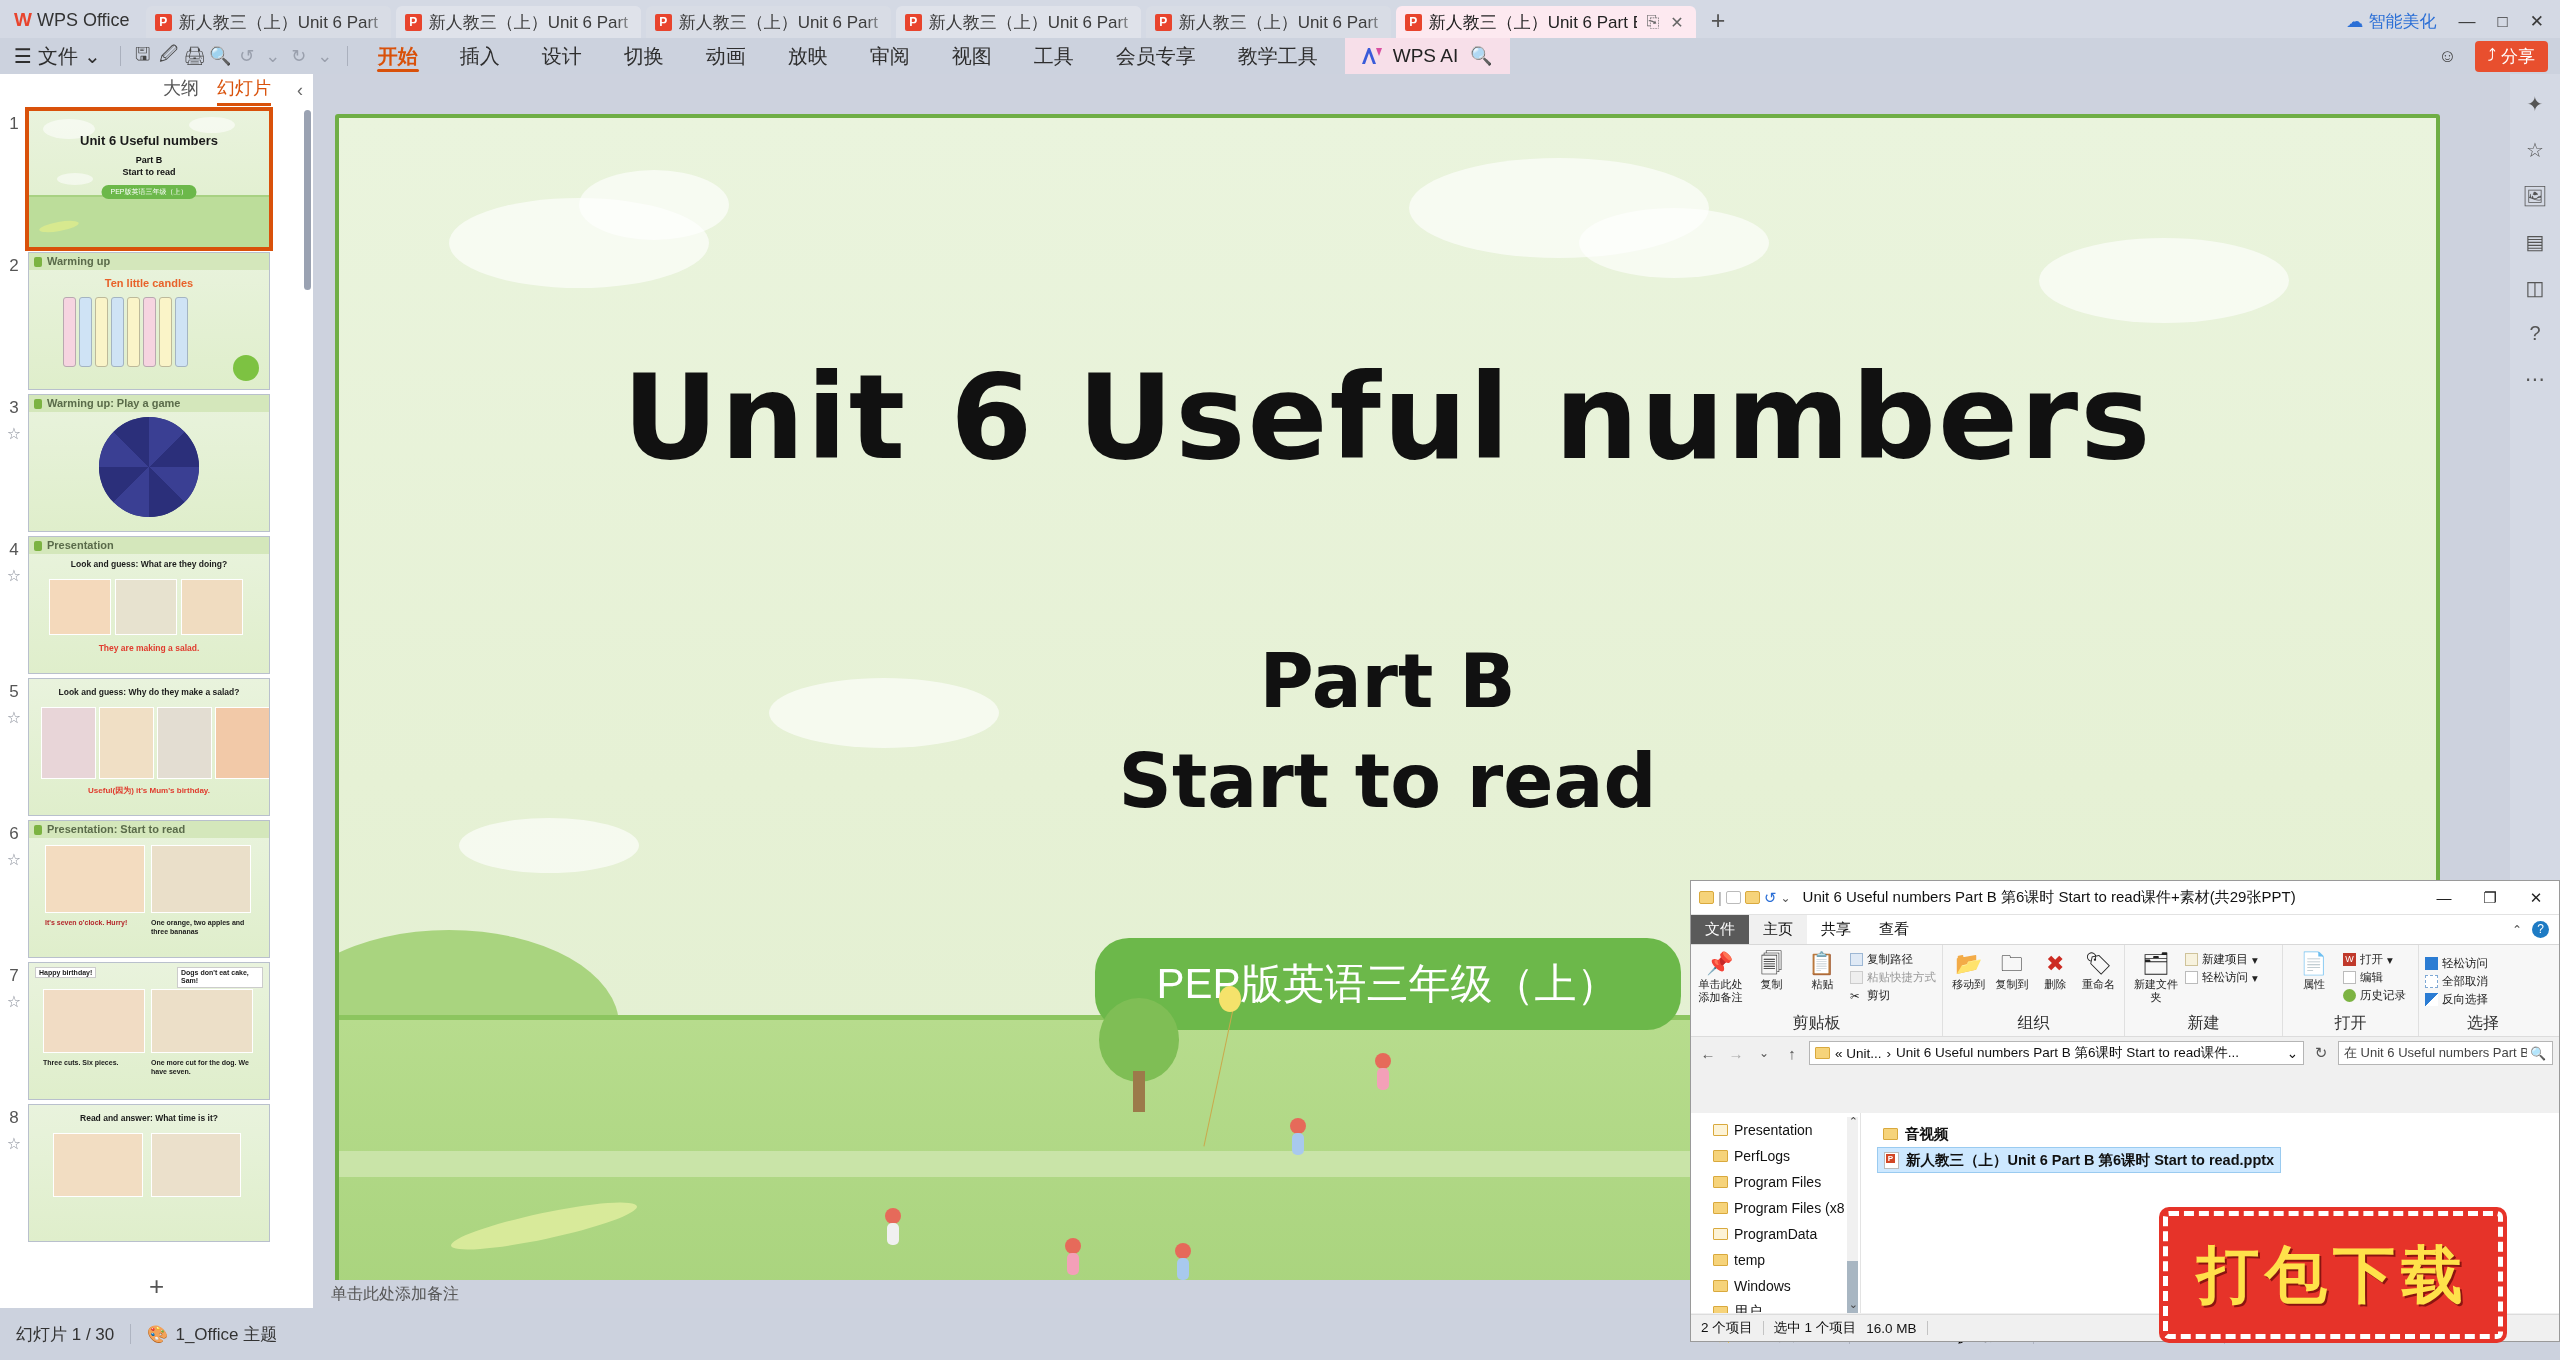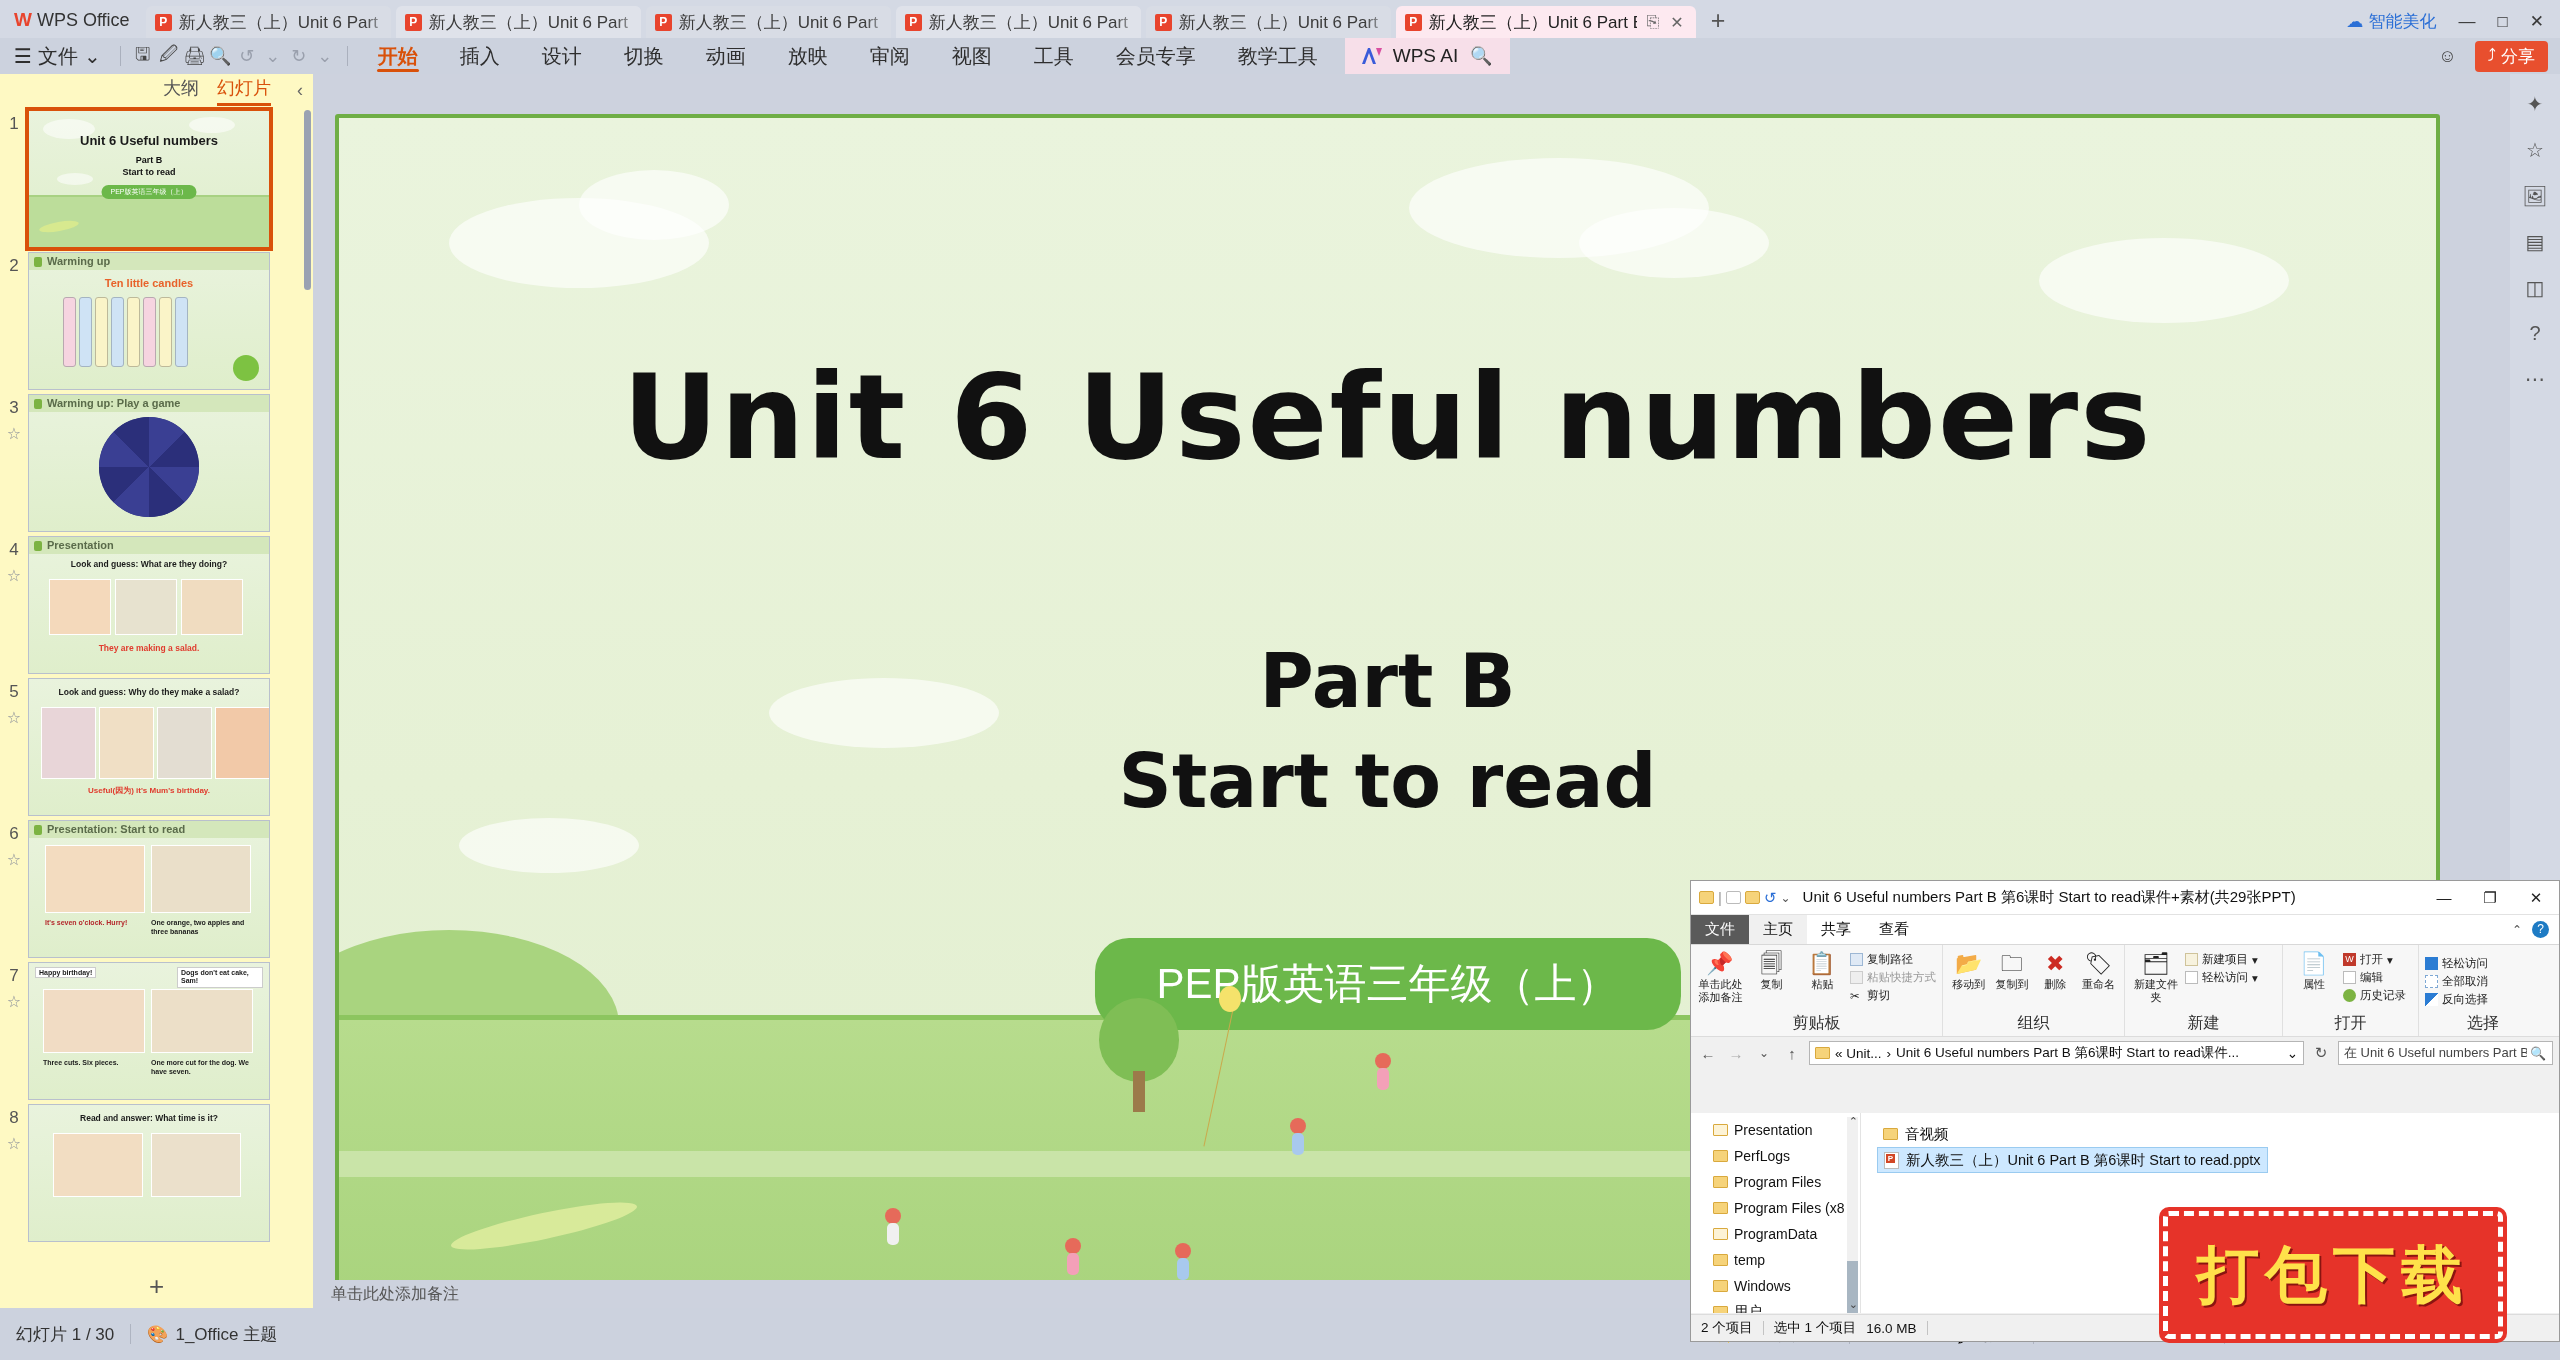--- a/index.html
+++ b/index.html
@@ -66,21 +66,21 @@
   .ai-zone{ display:flex;align-items:center;gap:10px;height:36px;padding:0 16px;
      background:#f7dfe9; margin-left:6px;}
   .ai-txt{ font-size:19px; color:#222; }
   .rb-right{ margin-left:auto; display:flex; align-items:center; gap:14px; padding-right:12px;}
   .share-btn{ background:#e84f2e;color:#fff;border-radius:4px;padding:4px 13px;font-size:17px;
      display:flex;align-items:center;gap:5px;}
 
   
   #leftpanel{
     position:absolute; left:0; top:74px; width:313px; bottom:52px;
-    background:#fef9c3;
+    background:#ffffff;
   }
   .panel-head{ height:32px; display:flex; align-items:center; justify-content:flex-end;
      gap:18px; padding-right:10px; font-size:18px; color:#555; }
   .ph-item{ position:relative; padding-bottom:4px; }
   .ph-item.sel{ color:#d9510a; }
   .ph-item.sel:after{ content:""; position:absolute;left:0;right:0;bottom:-2px;height:3px;
      background:#d9510a;}
   .collapse{ font-size:18px;color:#666; margin-left:8px;}
   #thumbs{ position:absolute; left:0; top:32px; right:0; bottom:38px; overflow:hidden;}
   .thumbrow{ display:flex; align-items:flex-start; padding:4px 0 0 0; }
@@ -199,21 +199,21 @@
      align-items:center;gap:5px;padding:0 5px;font-size:13.5px;color:#111;overflow:hidden;white-space:nowrap;}
   .exsearch{ width:215px;height:24px;background:#fff;border:1px solid #b5b5b5;display:flex;
      align-items:center;padding:0 5px;font-size:13px;color:#444;gap:4px;}
   .ex-body{ position:absolute;left:0;right:0;top:232px;bottom:28px;display:flex;background:#fff;}
   .ex-nav{ width:170px;border-right:1px solid #e3e3e3;padding-top:4px;position:relative;overflow:hidden;}
   .navitem{ height:26px;display:flex;align-items:center;gap:6px;padding-left:22px;font-size:14px;color:#111;white-space:nowrap;}
   .fico{ width:15px;height:12px;background:#f6d37a;border:1px solid #d9a93d;border-radius:1px;flex:none;}
   .fico.pale{ background:#fdf3d6;}
   .navscroll{ position:absolute;right:2px;top:4px;width:11px;bottom:4px;background:#f0f0f0;}
   .navthumb{ position:absolute;right:2px;top:148px;width:11px;height:56px;background:#a8b6c2;}
-  .ex-files{ flex:1;padding:8px 9px 0 16px;}
+  .ex-files{ flex:1;padding:8px 9px 0 16px;font-weight:bold;}
   .frow{ height:26px;display:flex;align-items:center;gap:7px;font-size:14.5px;color:#111;
      padding:0 6px;white-space:nowrap;}
   .frow.sel{ background:#cde8ff;border:1px solid #9acbf0;width:fit-content;}
   .pptico{ width:15px;height:17px;background:#fff;border:1px solid #bbb;position:relative;flex:none;}
   .pptico:after{content:"P";position:absolute;left:1px;top:1px;width:9px;height:9px;background:#d24726;
      color:#fff;font-size:8px;line-height:9px;text-align:center;font-weight:bold;}
   .ex-status{ position:absolute;left:0;right:0;bottom:0;height:27px;background:#f0f0f0;
      border-top:1px solid #dcdcdc;display:flex;align-items:center;gap:10px;padding-left:10px;font-size:13.5px;color:#111;}
   .ex-sdiv{ width:1px;height:14px;background:#c3c3c3;}
 

